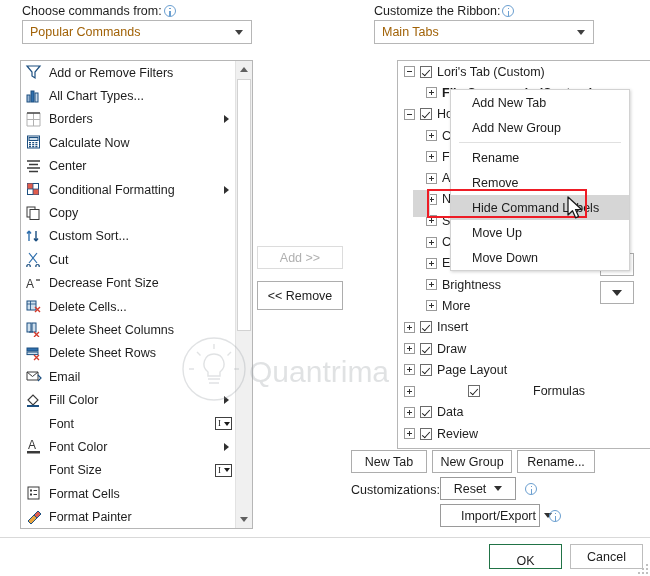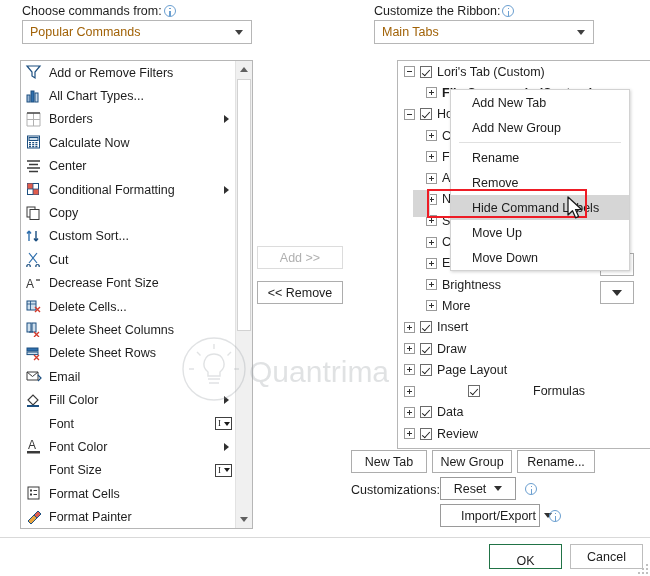--- a/index.html
+++ b/index.html
@@ -609,21 +609,21 @@
       <div class="thumb" style="top:18px; height:252px;"></div>
       <div class="btn down">
           <span class="sb-tri-down"></span>
         </div>
     </div>
   </div>
 
   <div class="btn-std disabled" style="left:257px; top:246px; width:86px; height:23px;">
     <span>Add &gt;&gt;</span>
   </div>
-  <div class="btn-std" style="left:257px; top:281px; width:86px; height:23px;justify-content:center;">
+  <div class="btn-std" style="left:257px; top:281px; width:86px; height:29px;justify-content:center;">
     <span>&lt;&lt; Remove</span>
   </div>
 
   <div class="pane" style="left:350px; top:60px; width:286px; height:389px;margin-left:47px;">
     <div class="tree" id="tree-list">
         <div class="tree-row" style="padding-left: 6px;">
           <span class="expander"></span>
           <span class="chk on"></span>
           <span class="tree-label">Lori's Tab (Custom)</span>
         </div>

